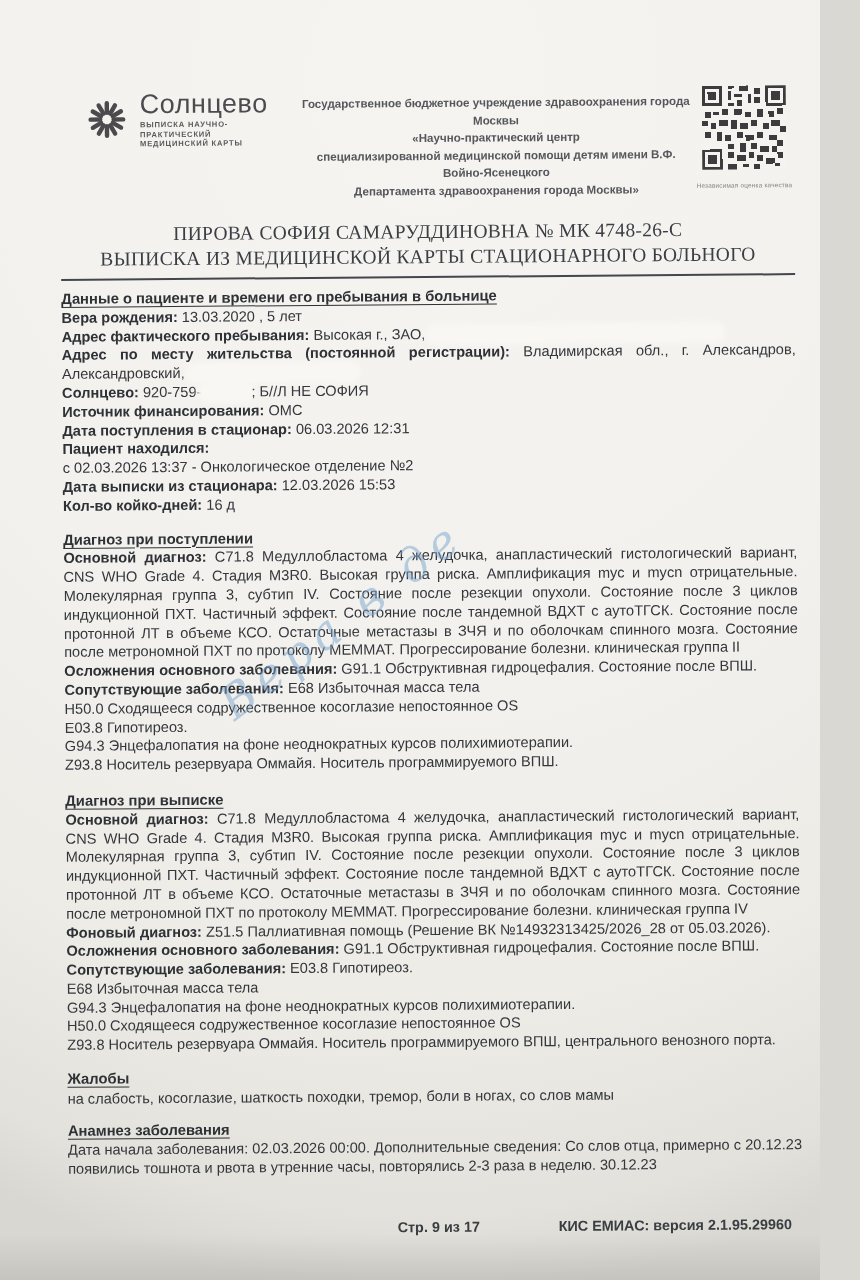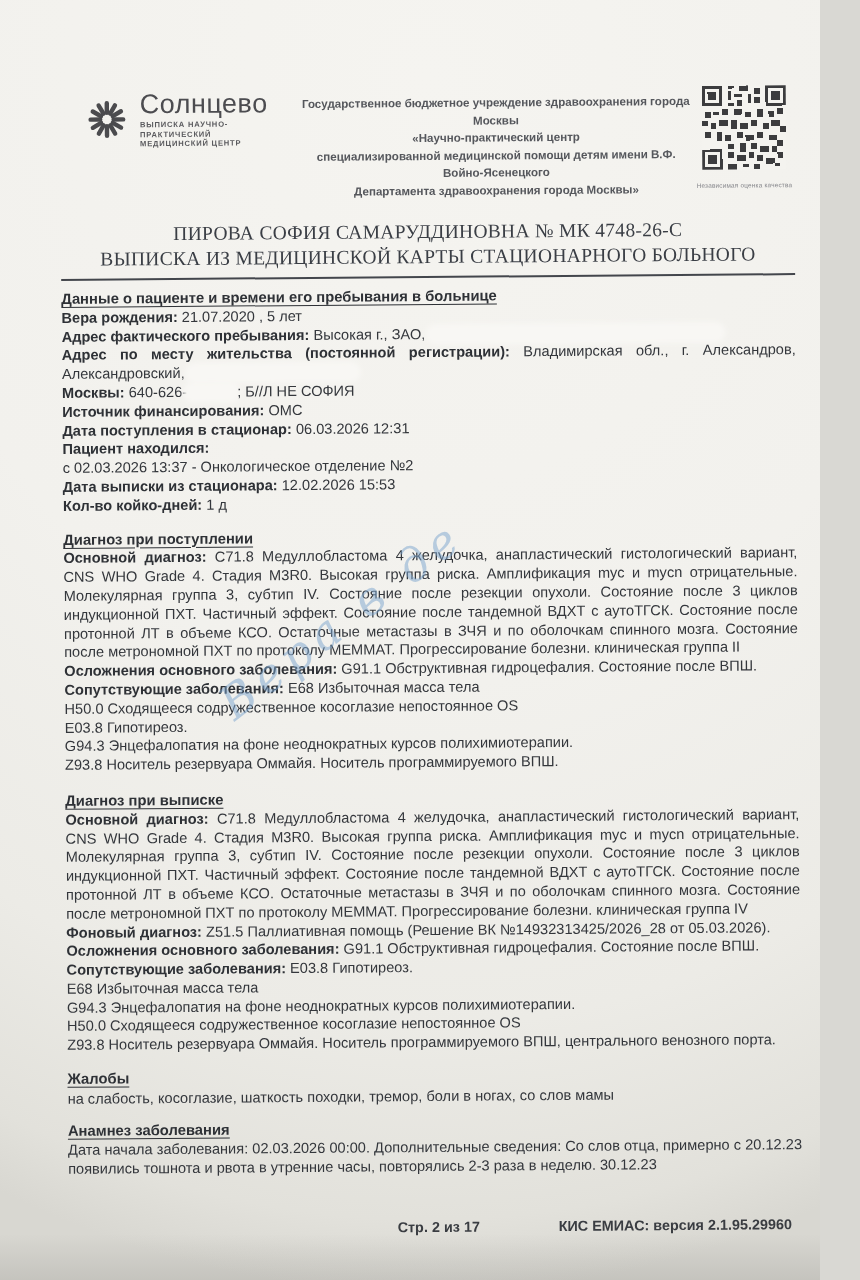--- a/index.html
+++ b/index.html
@@ -90,21 +90,21 @@
             <line x1="20.5" y1="17.9" x2="15.5" y2="9.3"></line>
               <line x1="24" y1="17" x2="24" y2="7"></line>
             <line x1="27.5" y1="17.9" x2="32.5" y2="9.3"></line>
               <line x1="30.1" y1="20.5" x2="38.7" y2="15.5"></line>
           </g>
         </svg>
         <div class="logo-text">
           <div class="logo-title">Солнцево</div>
           <div class="logo-sub">
             <div>ВЫПИСКА НАУЧНО-ПРАКТИЧЕСКИЙ</div>
-            <div>МЕДИЦИНСКИЙ ЦЕНТР</div>
+            <div>МЕДИЦИНСКИЙ КАРТЫ</div>
           </div>
         </div>
       </div>
       <div class="org">
         <div>Государственное бюджетное учреждение здравоохранения города Москвы</div>
         <div>«Научно-практический центр</div>
         <div>специализированной медицинской помощи детям имени В.Ф. Войно-Ясенецкого</div>
         <div>Департамента здравоохранения города Москвы»</div>
       </div>
       <div class="qrbox">
@@ -180,30 +180,30 @@
     </div>
 
     <div class="title">
       <div>ПИРОВА СОФИЯ САМАРУДДИНОВНА № МК 4748-26-С</div>
       <div>ВЫПИСКА ИЗ МЕДИЦИНСКОЙ КАРТЫ СТАЦИОНАРНОГО БОЛЬНОГО</div>
     </div>
     <hr class="rule">
 
     <div class="sect-patient">
       <h3 class="sec">Данные о пациенте и времени его пребывания в больнице</h3>
-      <div class="line"><b>Вера рождения:</b> <span>21.07.2020 , 5 лет</span></div>
+      <div class="line"><b>Вера рождения:</b> <span>13.03.2020 , 5 лет</span></div>
       <div class="line"><b>Адрес фактического пребывания:</b> <span>Высокая г., ЗАО,</span> <span class="redact w1"></span></div>
       <p class="just"><b>Адрес по месту жительства (постоянной регистрации):</b> <span>Владимирская обл., г. Александров, Александровский,</span> <span class="redact w2"></span></p>
-      <div class="line"><b>Москвы:</b> <span>640-626-</span><span class="redact w3"></span><span>; Б//Л НЕ СОФИЯ</span></div>
+      <div class="line"><b>Солнцево:</b> <span>920-759-</span><span class="redact w3"></span><span>; Б//Л НЕ СОФИЯ</span></div>
       <div class="line"><b>Источник финансирования:</b> <span>ОМС</span></div>
       <div class="line"><b>Дата поступления в стационар:</b> <span>06.03.2026 12:31</span></div>
       <div class="line"><b>Пациент находился:</b></div>
       <div class="line">с 02.03.2026 13:37 - Онкологическое отделение №2</div>
-      <div class="line"><b>Дата выписки из стационара:</b> <span>12.02.2026 15:53</span></div>
-      <div class="line"><b>Кол-во койко-дней:</b> <span>1 д</span></div>
+      <div class="line"><b>Дата выписки из стационара:</b> <span>12.03.2026 15:53</span></div>
+      <div class="line"><b>Кол-во койко-дней:</b> <span>16 д</span></div>
     </div>
 
     <div class="sect-adm">
       <h3 class="sec">Диагноз при поступлении</h3>
       <p class="just"><b>Основной диагноз:</b> <span>C71.8 Медуллобластома 4 желудочка, анапластический гистологический вариант, CNS WHO Grade 4. Стадия M3R0. Высокая группа риска. Амплификация myc и mycn отрицательные. Молекулярная группа 3, субтип IV. Состояние после резекции опухоли. Состояние после 3 циклов индукционной ПХТ. Частичный эффект. Состояние после тандемной ВДХТ с аутоТГСК. Состояние после протонной ЛТ в объеме КСО. Остаточные метастазы в ЗЧЯ и по оболочкам спинного мозга. Состояние после метрономной ПХТ по протоколу MEMMAT. Прогрессирование болезни. клиническая группа II</span></p>
       <p class="just"><b>Осложнения основного заболевания:</b> <span>G91.1 Обструктивная гидроцефалия. Состояние после ВПШ.</span></p>
       <p class="just"><b>Сопутствующие заболевания:</b> <span>E68 Избыточная масса тела</span></p>
       <div>H50.0 Сходящееся содружественное косоглазие непостоянное OS</div>
       <div>E03.8 Гипотиреоз.</div>
       <div>G94.3 Энцефалопатия на фоне неоднократных курсов полихимиотерапии.</div>
@@ -228,18 +228,18 @@
     </div>
 
     <div class="sect-anam">
       <h3 class="sec">Анамнез заболевания</h3>
       <div class="body-line just">Дата начала заболевания: 02.03.2026 00:00. Дополнительные сведения: Со слов отца, примерно с 20.12.23  появились тошнота и рвота в утренние часы, повторялись 2-3 раза в неделю. 30.12.23</div>
     </div>
 
     <div class="watermark">Вера в де</div>
 
     <div class="footer">
-      <span class="pg">Стр. 2 из 17</span>
+      <span class="pg">Стр. 9 из 17</span>
       <span class="ver">КИС ЕМИАС: версия 2.1.95.29960</span>
     </div>
 
   </div>
 </div>
 
 </body></html>

